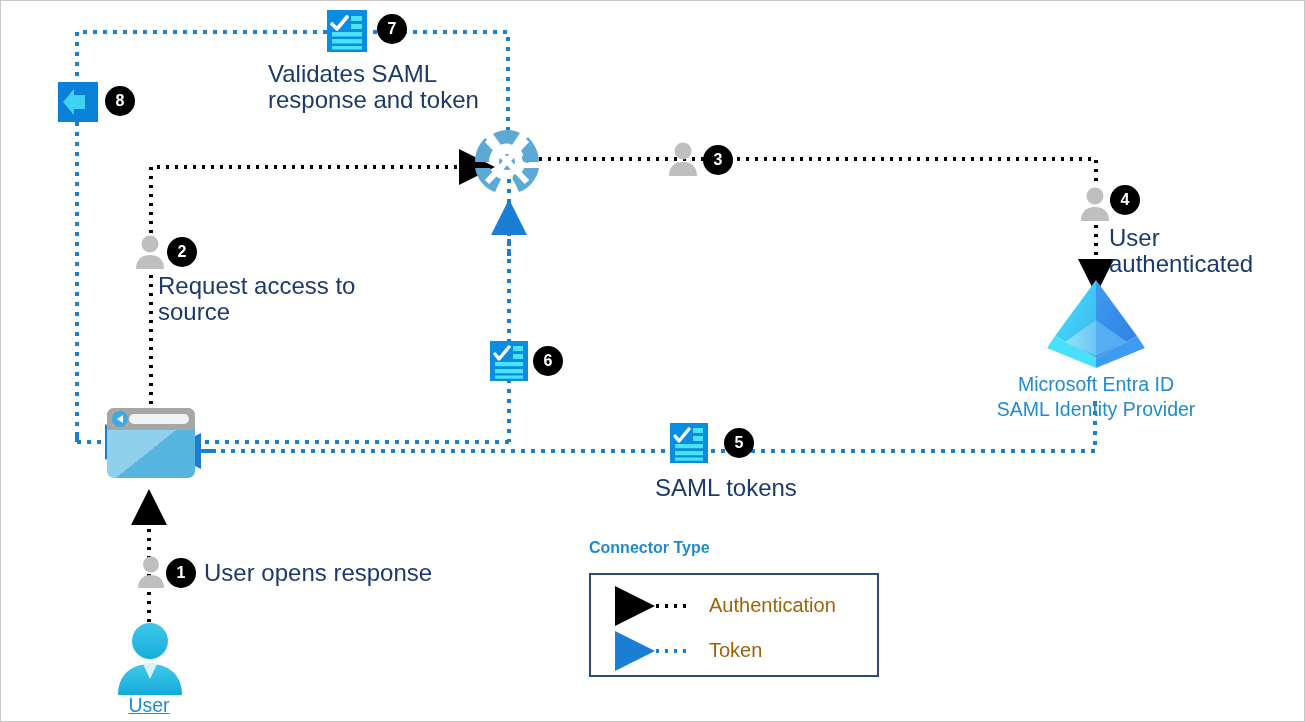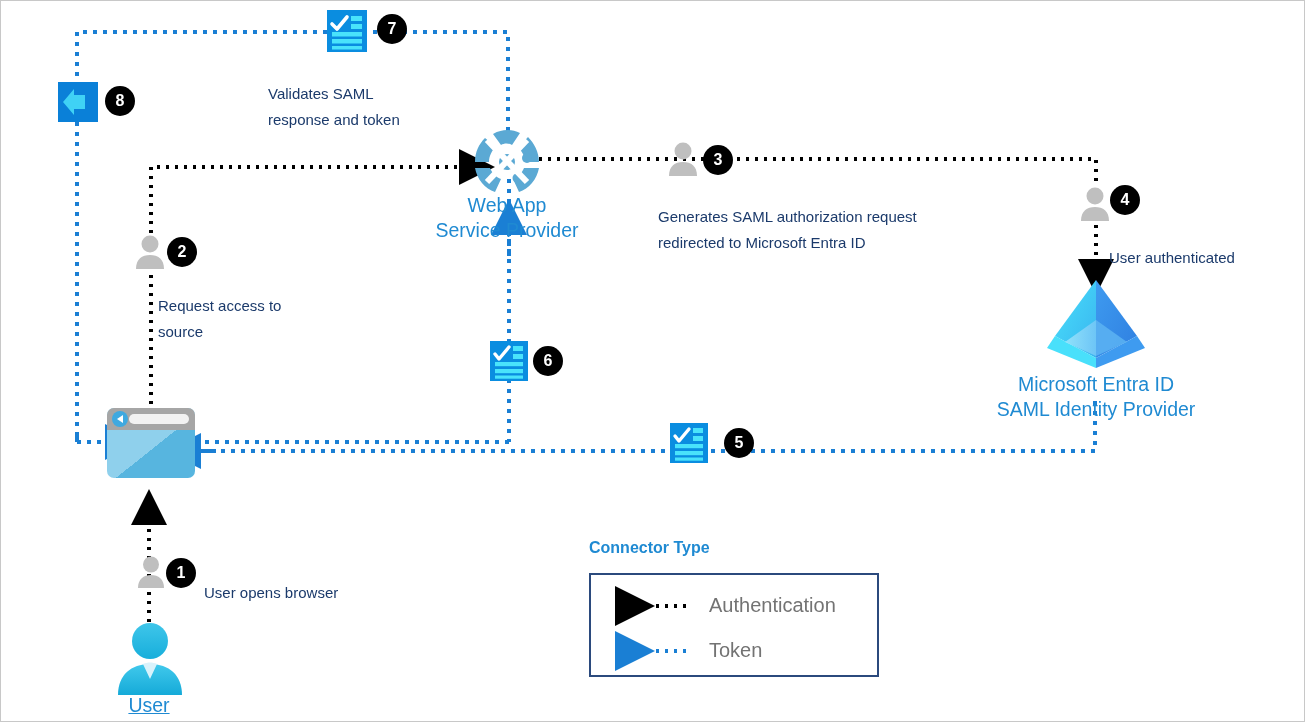--- a/index.html
+++ b/index.html
@@ -8,25 +8,24 @@
     position:relative;
     width:1305px;height:722px;
     background:#ffffff;
     border:1px solid #c8c8c8;
     box-sizing:border-box;
     overflow:hidden;
   }
   .lbl{
     position:absolute;
     color:#1b3a6b;
-    font-size:15px;
+    font-size:24px;
     line-height:26px;
     white-space:pre-line;
     letter-spacing:0px;
-    margin-top:20px;
   }
   .lbl-blue{
     position:absolute;
     color:#1f8ad2;
     font-size:19.5px;
     line-height:25px;
     white-space:pre-line;
     text-align:center;
   }
   .badge{
@@ -48,21 +47,21 @@
     box-sizing:border-box;
   }
   .legend-title{
     position:absolute;
     color:#1f8ad2;
     font-size:16px;
     font-weight:bold;
   }
   .legend-text{
     position:absolute;
-    color:#737373;
+    color:#a16207;
     font-size:20px;
   }
 </style>
 </head>
 <body>
 
 <div id="canvas">
 
   <svg class="svgl" viewBox="0 0 1305 722">
     <defs>
@@ -145,32 +144,28 @@
         <path d="M4,40 C6,51 14,61 24,64 L30,51 C25,49 21,45 19,40 Z"></path>
         <path d="M68,40 C66,51 58,61 48,64 L42,51 C47,49 51,45 53,40 Z"></path>
         <circle cx="36" cy="34" r="8"></circle>
         <circle cx="56" cy="30" r="5"></circle>
         <circle cx="46" cy="50" r="4.5"></circle>
       </g>
       <path d="M16,12 L56,54" stroke="#ffffff" stroke-width="6" fill="none"></path>
       <path d="M56,12 L16,54" stroke="#ffffff" stroke-width="6" fill="none"></path>
     </svg>
   </div>
-  <div class="lbl-blue" style="left:406px;top:192px;width:200px;">Web App
-Service Provider</div>
 
   <div class="person-icon" style="left:667px;top:141px;">
     <svg width="30" height="34" viewBox="0 0 30 34">
       <circle cx="15" cy="9" r="8.5" fill="#bfbfbf"></circle>
       <path d="M1,34 C1,24 7,20 15,20 C23,20 29,24 29,34 Z" fill="#bfbfbf"></path>
     </svg>
   </div>
   <div class="badge" style="left:702px;top:144px;">3</div>
-  <div class="lbl" style="left:657px;top:183px;width:420px;">Generates SAML authorization request
-redirected to Microsoft Entra ID</div>
 
   <div class="person-icon" style="left:1079px;top:186px;">
     <svg width="30" height="34" viewBox="0 0 30 34">
       <circle cx="15" cy="9" r="8.5" fill="#bfbfbf"></circle>
       <path d="M1,34 C1,24 7,20 15,20 C23,20 29,24 29,34 Z" fill="#bfbfbf"></path>
     </svg>
   </div>
   <div class="badge" style="left:1109px;top:184px;">4</div>
   <div class="lbl" style="left:1108px;top:224px;width:200px;">User authenticated</div>
 
@@ -234,20 +229,21 @@
       <rect x="0" y="0" width="38" height="40" fill="#0a8de0"></rect>
       <path d="M5,13 L9,18 L19,6" fill="none" stroke="#ffffff" stroke-width="3.4" stroke-linecap="round" stroke-linejoin="round"></path>
       <rect x="23" y="5" width="10" height="5" fill="#49e3fb"></rect>
       <rect x="23" y="13" width="10" height="5" fill="#49e3fb"></rect>
       <rect x="5" y="21" width="28" height="4.2" fill="#49e3fb"></rect>
       <rect x="5" y="28" width="28" height="4.2" fill="#49e3fb"></rect>
       <rect x="5" y="34.5" width="28" height="3.2" fill="#49e3fb"></rect>
     </svg>
   </div>
   <div class="badge" style="left:723px;top:427px;">5</div>
+  <div class="lbl" style="left:654px;top:474px;width:200px;">SAML tokens</div>
 
   <div class="doc-icon" style="left:106px;top:407px;">
     <svg width="88" height="70" viewBox="0 0 88 70">
       <defs>
         <linearGradient id="bg1" x1="0" y1="0" x2="1" y2="1">
           <stop offset="0%" stop-color="#8fd0ec"></stop>
           <stop offset="55%" stop-color="#8fd0ec"></stop>
           <stop offset="55%" stop-color="#57b5df"></stop>
           <stop offset="100%" stop-color="#57b5df"></stop>
         </linearGradient>
@@ -260,21 +256,21 @@
     </svg>
   </div>
 
   <div class="person-icon" style="left:136px;top:555px;">
     <svg width="28" height="32" viewBox="0 0 28 32">
       <circle cx="14" cy="8.5" r="8" fill="#bfbfbf"></circle>
       <path d="M1,32 C1,23 6.5,19 14,19 C21.5,19 27,23 27,32 Z" fill="#bfbfbf"></path>
     </svg>
   </div>
   <div class="badge" style="left:165px;top:557px;">1</div>
-  <div class="lbl" style="left:203px;top:559px;width:300px;">User opens browser</div>
+  <div class="lbl" style="left:203px;top:559px;width:300px;">User opens response</div>
 
   <div class="doc-icon" style="left:112px;top:622px;">
     <svg width="74" height="72" viewBox="0 0 74 72">
       <defs>
         <linearGradient id="ug1" x1="0" y1="0" x2="0" y2="1">
           <stop offset="0%" stop-color="#3fc6ea"></stop>
           <stop offset="100%" stop-color="#17aedb"></stop>
         </linearGradient>
         <linearGradient id="ug2" x1="0" y1="0" x2="0" y2="1">
           <stop offset="0%" stop-color="#41c9ec"></stop>

